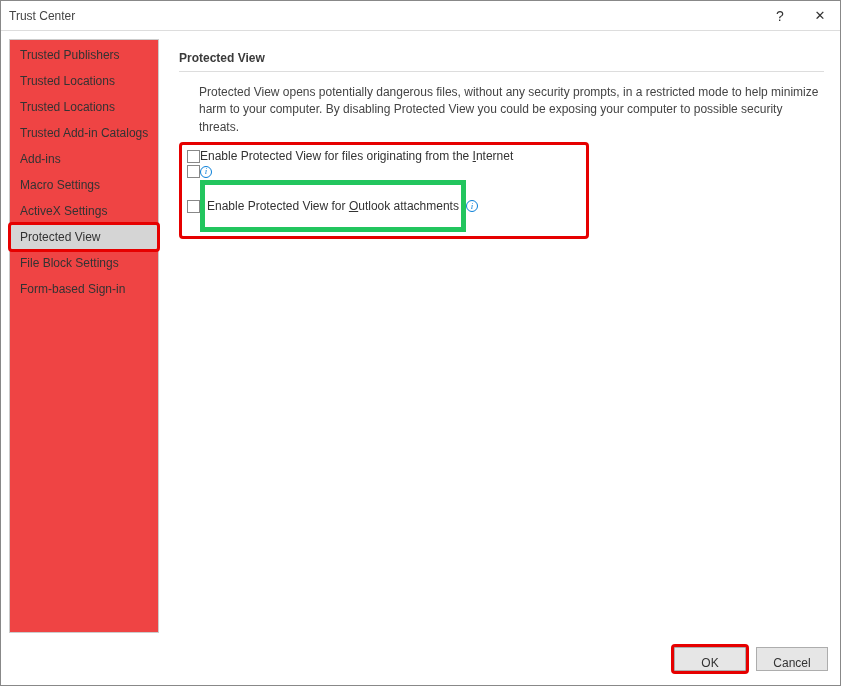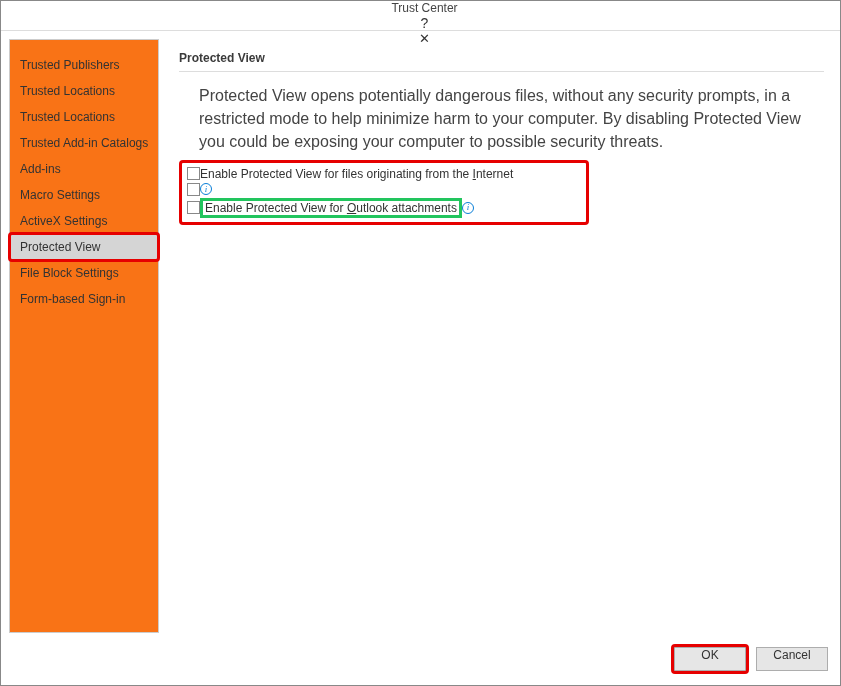--- a/index.html
+++ b/index.html
@@ -18,21 +18,20 @@
     display: flex;
     flex-direction: column;
   }
   .titlebar {
     height: 30px;
     display: flex;
     align-items: center;
     padding-left: 8px;
     border-bottom: 1px solid #ddd;
     flex-shrink: 0;
-    flex-direction: column;
   }
   .titlebar .title {
     flex: 1;
     font-size: 12px;
     color: #444;
   }
   .titlebar .ctl {
     width: 40px; height: 30px;
     display: flex; align-items: center; justify-content: center;
     font-size: 13px; color: #333;
@@ -42,22 +41,22 @@
   .body {
     flex: 1;
     display: flex;
     padding: 8px;
     gap: 12px;
     overflow: hidden;
   }
   .sidebar {
     width: 150px;
     border: 1px solid #ccc;
-    background: #f97316;
-    padding: 12px 0;
+    background: #ef4444;
+    padding: 2px 0;
   }
   .sidebar-item {
     padding: 6px 10px;
     font-size: 12px;
     color: #333;
     cursor: pointer;
     white-space: nowrap;
   }
   .sidebar-item.selected {
     background: #d5d5d5;
@@ -83,21 +82,21 @@
     font-weight: bold;
     color: #3b3b3b;
     padding: 12px 0 6px 0;
   }
   .hr {
     border: none;
     border-top: 1px solid #ddd;
     margin: 0 0 8px 0;
   }
   .desc {
-    font-size: 16px;
+    font-size: 12px;
     color: #444;
     line-height: 1.45;
     padding: 4px 0 4px 20px;
   }
   .options-box {
     position: relative;
     padding: 6px 10px 6px 8px;
     margin-top: 2px;
     display: inline-block;
     min-width: 410px;
@@ -119,22 +118,22 @@
   }
   .cb {
     width: 13px; height: 13px;
     border: 1px solid #888;
     background: #fff;
     display: inline-block;
     flex-shrink: 0;
   }
   .opt-label { white-space: nowrap; }
   .opt-label.focused {
-    border: 3px solid #22c55e;
-    padding: 0 2px;
+    border: 5px solid #22c55e;
+    padding: 14px 2px;
   }
   .info-icon {
     width: 12px; height: 12px;
     border: 1px solid #0a7fd8;
     border-radius: 50%;
     color: #0a7fd8;
     font-size: 9px;
     font-style: italic;
     font-family: Georgia, serif;
     display: inline-flex;
@@ -152,21 +151,21 @@
     flex-shrink: 0;
   }
   .btn {
     min-width: 72px;
     height: 24px;
     border: 1px solid #adadad;
     background: #e6e6e6;
     font-size: 12px;
     color: #333;
     display: inline-flex;
-    align-items: flex-start;
+    align-items: flex-end;
     justify-content: center;
     cursor: pointer;
   }
   .btn.ok-wrap { position: relative; }
   .btn.ok-wrap::after {
     content: "";
     position: absolute;
     inset: -4px;
     border: 3px solid #e60000;
     border-radius: 4px;

